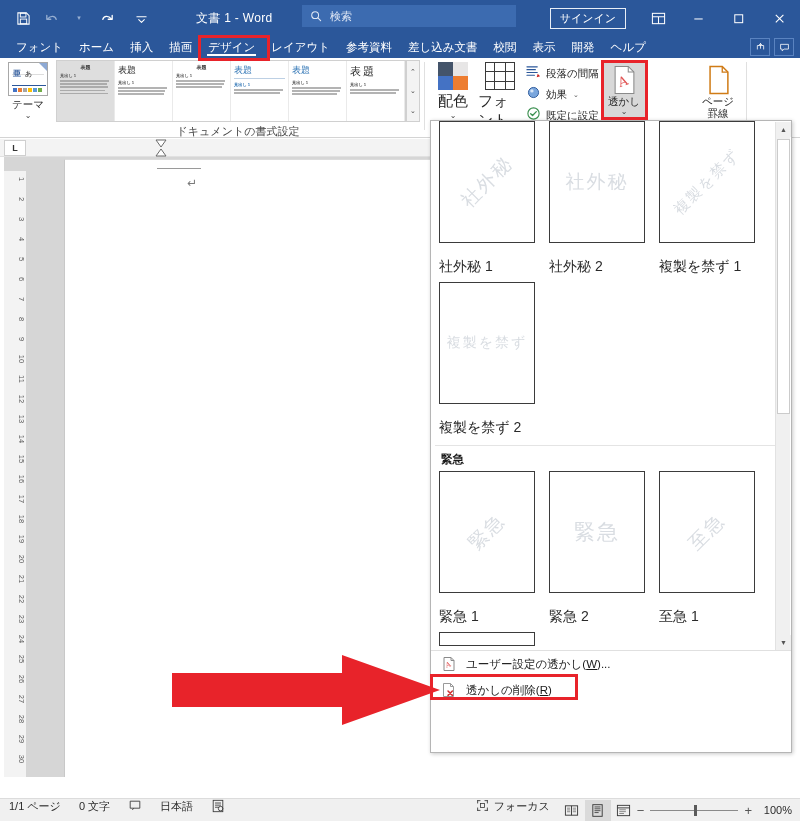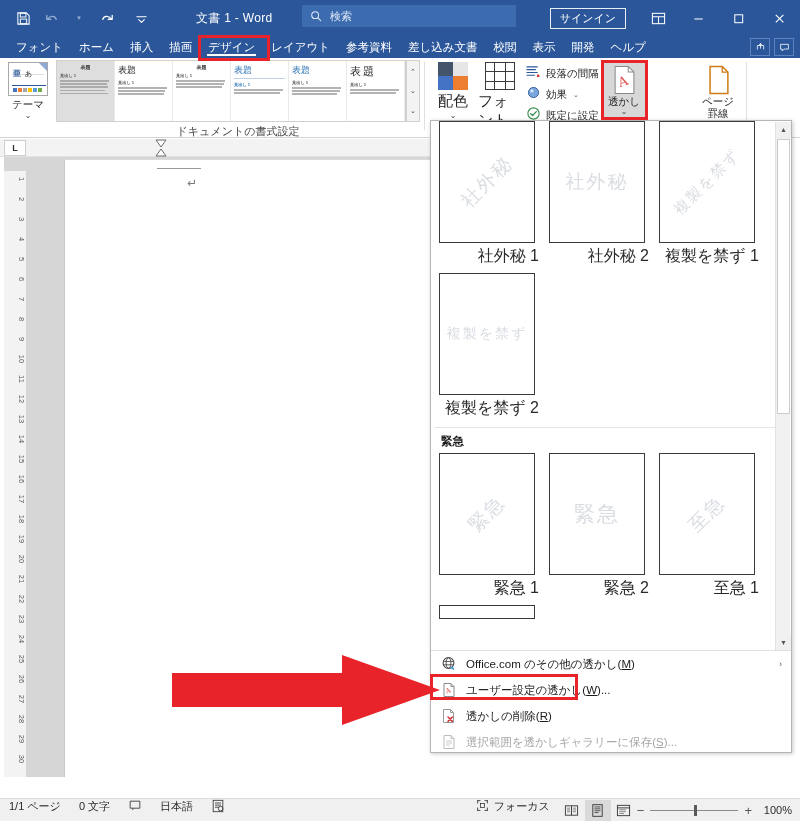--- a/index.html
+++ b/index.html
@@ -215,21 +215,21 @@
   .wm-cell { width: 100px; }
   .wm-card {
     width: 96px; height: 122px; background: #fff; border: 1.3px solid #3b3b3b;
     position: relative; overflow: hidden;
   }
   .wm-card .wmtext {
     position: absolute; left: 50%; top: 50%; white-space: nowrap;
     color: #d9dde2; font-size: 19px; letter-spacing: 2px;
     font-family: "DejaVu Serif", "Liberation Serif", serif;
   }
-  .wm-cap { text-align: right; font-size: 16px; color: #2a2a2a; margin-top: 3px; }
+  .wm-cap { text-align: left; font-size: 14px; color: #2a2a2a; margin-top: 15px; }
 
   .wm-divider { position: absolute; left: 0; right: 0; height: 1px; background: #e0e0e0; }
 
   .wm-menu { position: absolute; left: 1px; top: 530px; width: 360px; }
   .wm-mi {
     display: flex; align-items: center; height: 26px; padding-left: 8px; gap: 9px;
     font-size: 11.5px; color: #1a1a1a; position: relative;
   }
   .wm-mi.disabled { color: #a6a6a6; }
   .wm-mi .mi-ic { width: 17px; height: 17px; display:flex; align-items:center; justify-content:center; }
@@ -699,32 +699,20 @@
 
     <div class="wm-vscroll">
       <div class="wm-sbtn">▲</div>
       <div class="wm-thumb" style="top:17px;height:275px;"></div>
       <div class="wm-sbtn" style="position:absolute;bottom:0;">▼</div>
     </div>
 
     <div class="wm-divider" style="top:529px;"></div>
 
     <div class="wm-menu">
-      <div class="wm-mi">
-        <span class="mi-ic">
-          <svg width="16" height="16" viewBox="0 0 16 16">
-              <circle cx="7.5" cy="7" r="5.4" fill="none" stroke="#4a4a4a" stroke-width="1.1"></circle>
-              <ellipse cx="7.5" cy="7" rx="2.4" ry="5.4" fill="none" stroke="#4a4a4a" stroke-width=".9"></ellipse>
-              <path d="M2.3 5.4h10.4M2.3 8.8h10.4" stroke="#4a4a4a" stroke-width=".9"></path>
-              <path d="M9.5 11.5c1.6 0 3 1 3 2.2" stroke="#2b8fd1" stroke-width="1.3" fill="none"></path>
-            </svg>
-        </span>
-        <span><span>Office.com のその他の透かし(</span><span class="mi-u">M</span><span>)</span></span>
-        <span class="submenu-arrow">›</span>
-      </div>
 
       <div class="wm-mi">
         <span class="mi-ic">
           <svg width="16" height="16" viewBox="0 0 16 16">
               <path d="M3 1.5h7l3 3v10H3z" fill="#fff" stroke="#8a8a8a" stroke-width="1"></path>
               <path d="M10 1.5v3h3" fill="none" stroke="#8a8a8a" stroke-width="1"></path>
               <text x="8" y="11" font-size="7" fill="#e05252" text-anchor="middle" font-family="DejaVu Serif, serif" transform="rotate(-20 8 11)">A</text>
             </svg>
         </span>
         <span><span>ユーザー設定の透かし(</span><span class="mi-u">W</span><span>)...</span></span>
@@ -734,30 +722,20 @@
         <span class="mi-ic">
           <svg width="16" height="16" viewBox="0 0 16 16">
               <path d="M2.5 1.5h7l3 3v10h-10z" fill="#fff" stroke="#9a9a9a" stroke-width="1"></path>
               <path d="M9.5 1.5v3h3" fill="none" stroke="#9a9a9a" stroke-width="1"></path>
               <path d="M7 9l4.4 4.4M11.4 9L7 13.4" stroke="#d03030" stroke-width="1.5" stroke-linecap="round"></path>
             </svg>
         </span>
         <span><span>透かしの削除(</span><span class="mi-u">R</span><span>)</span></span>
       </div>
 
-      <div class="wm-mi disabled">
-        <span class="mi-ic">
-          <svg width="16" height="16" viewBox="0 0 16 16">
-              <path d="M3 1.5h7l3 3v10H3z" fill="#fff" stroke="#bdbdbd" stroke-width="1"></path>
-              <path d="M10 1.5v3h3" fill="none" stroke="#bdbdbd" stroke-width="1"></path>
-              <path d="M5 7h6M5 9h6M5 11h4" stroke="#cfcfcf" stroke-width="1"></path>
-            </svg>
-        </span>
-        <span><span>選択範囲を透かしギャラリーに保存(</span><span class="mi-u">S</span><span>)...</span></span>
-      </div>
     </div>
   </div>
 
   <div class="hl-box" style="left:198px; top:35px; width:72px; height:26px;"></div>
   <div class="hl-box" style="left:601px; top:60px; width:47px; height:60px;"></div>
   <div class="hl-box" style="left:430px; top:674px; width:148px; height:26px;"></div>
 
   <div class="red-arrow">
     <svg width="270" height="70" viewBox="0 0 270 70">
       <path d="M0 18 H170 V0 L268 35 L170 70 V52 H0 Z" fill="#e8232a"></path>

